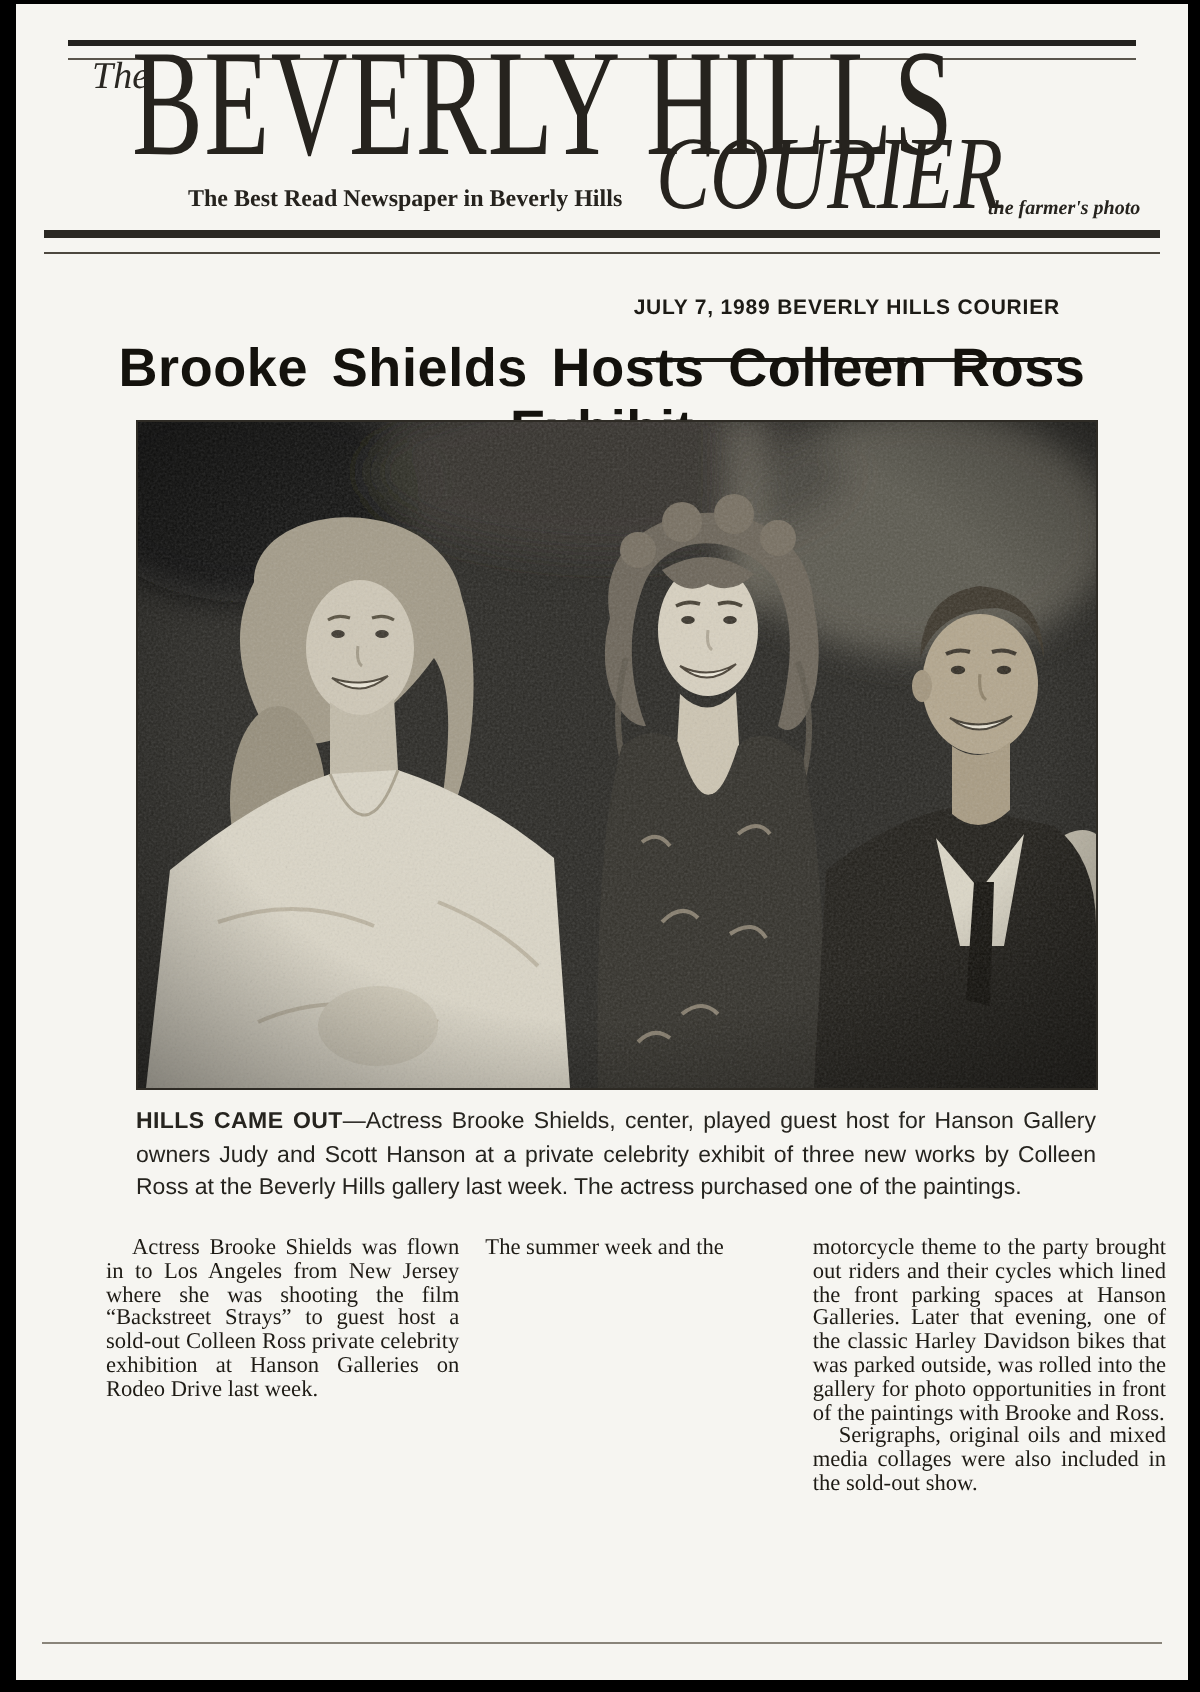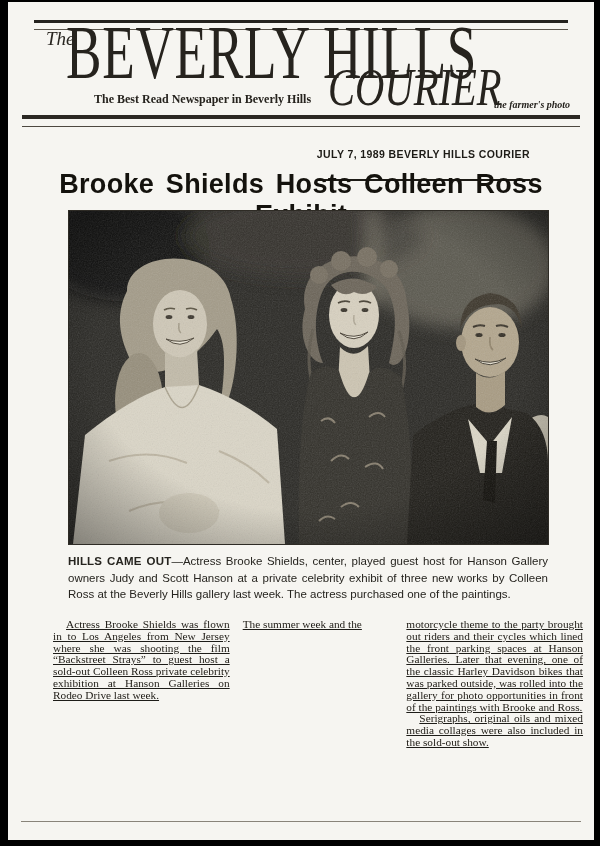--- a/index.html
+++ b/index.html
@@ -34,21 +34,21 @@
          border:1px solid #2e2b25;background:#262522;}
   .photo svg{display:block;width:100%;height:100%;}
 
   
   .caption{position:absolute;left:60px;top:551px;width:480px;
            font-family:"Liberation Sans",sans-serif;font-size:11.5px;line-height:1.45;
            text-align:justify;color:#26241f;}
   .caption b{letter-spacing:.2px;}
 
   
-  .columns{position:absolute;left:45px;top:617px;width:530px;display:flex;text-decoration:underline;}
+  .columns{position:absolute;left:45px;top:617px;width:530px;display:flex;}
   .col{flex:1;font-family:"Liberation Serif",serif;font-size:11.3px;line-height:11.8px;
        text-align:justify;color:#1e1b15;}
   .col p{margin:0;}
   .col p.indent{text-indent:13px;}
   .col p.space-before{}
 
   .rule-bottom{position:absolute;left:13px;right:13px;top:819px;height:1px;background:#89847a;}
 </style>
 </head>
 <body>

